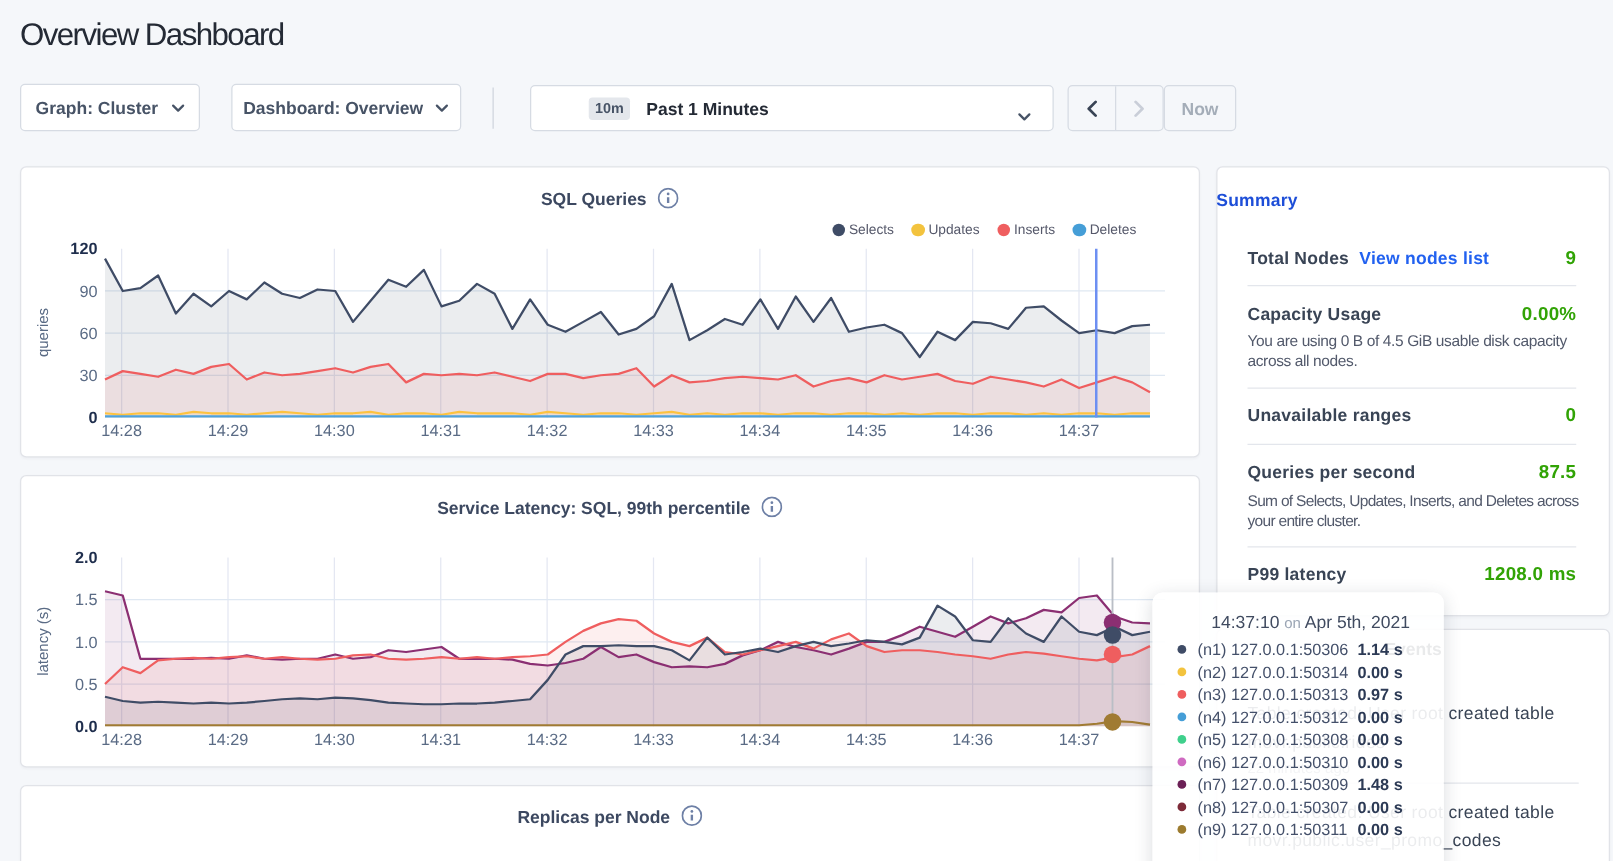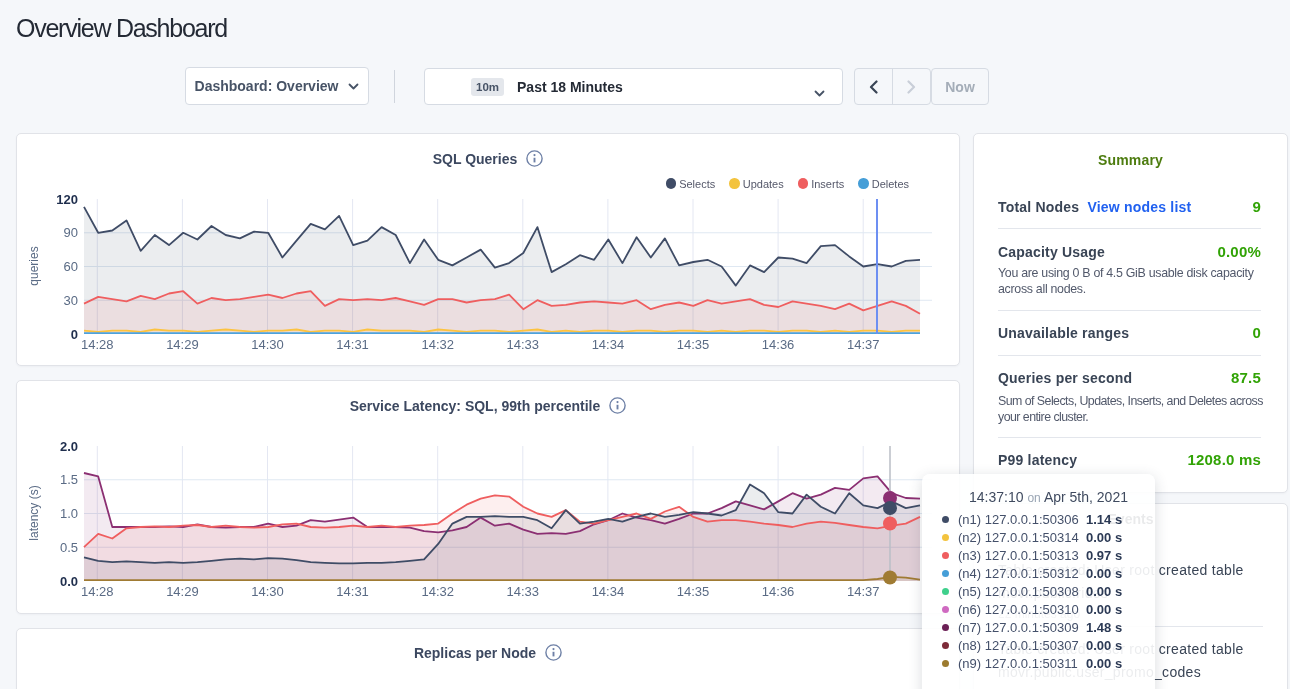--- a/index.html
+++ b/index.html
@@ -7,21 +7,21 @@
 .abs { position:absolute; }
 h1 { position:absolute; left:16px; top:14px; font-size:25px; font-weight:400; color:#242a35; letter-spacing:-1.25px; }
 .btn { position:absolute; background:#fff; border:1px solid #d6dbe3; border-radius:4px; height:38px;
   display:flex; align-items:center; justify-content:center; gap:10px;
   font-size:14px; font-weight:700; color:#475366; }
 .card { position:absolute; background:#fff; border:1px solid #e1e3e8; border-radius:5px; box-shadow:0 1px 2px rgba(40,50,70,0.04); }
 .ctitle { position:absolute; left:0; width:100%; display:flex; align-items:center; justify-content:center; gap:9px;
   font-size:14px; font-weight:700; color:#3c4860; }
 .plot { position:absolute; left:0; top:0; }
 .legend { position:absolute; display:flex; gap:14px; font-size:11px; color:#55586a; align-items:center; }
-.li { display:flex; align-items:flex-start; gap:3px; }
+.li { display:flex; align-items:center; gap:3px; }
 .ldot { width:10.5px; height:10.5px; border-radius:50%; display:inline-block; }
 .srow { position:absolute; left:25px; right:27px; display:flex; justify-content:space-between; align-items:baseline; }
 .slabel { font-size:14px; font-weight:700; color:#394455; letter-spacing:0.2px; }
 .sval { font-size:15px; font-weight:700; color:#31a305; letter-spacing:0.2px; }
 .sdesc { position:absolute; left:25px; right:3px; font-size:12.4px; color:#52596b; line-height:15.5px; letter-spacing:-0.3px; }
 .sdiv { position:absolute; left:25px; right:27px; height:1px; background:#e3e6ec; }
 .tooltip { position:absolute; left:922px; top:474px; width:233px; height:230px;
   background:rgba(255,255,255,0.9); border-radius:8px; box-shadow:0 3px 14px rgba(50,60,80,0.18);
   padding:15px 0 0 20px; z-index:50; }
 .tthead { font-size:14px; color:#3f4a5f; margin-bottom:5px;text-align:center; }
@@ -29,28 +29,31 @@
 .ttrow { display:flex; align-items:center; height:18px; font-size:13px; color:#44506a; }
 .ttdot { width:7px; height:7px; border-radius:50%; flex:0 0 auto; margin-right:9px; }
 .ttlabel { width:128px; }
 .ttval { font-weight:700; color:#2c3a55; }
 .ev { font-size:14px; color:#394455; line-height:23px; letter-spacing:0.3px; }
 </style></head>
 <body>
 <div id="page">
   <h1>Overview Dashboard</h1>
 
+  <div class="btn" style="left:16px; top:67px; width:144px;">Graph: Cluster <svg width="11" height="7" viewBox="0 0 11 7">
+        <polyline points="1.5,1.5 5.5,5.5 9.5,1.5" fill="none" stroke="#475366" stroke-width="1.8" stroke-linecap="round" stroke-linejoin="round"></polyline>
+      </svg></div>
   <div class="btn" style="left:185px; top:67px; width:184px;">Dashboard: Overview <svg width="11" height="7" viewBox="0 0 11 7">
         <polyline points="1.5,1.5 5.5,5.5 9.5,1.5" fill="none" stroke="#475366" stroke-width="1.8" stroke-linecap="round" stroke-linejoin="round"></polyline>
       </svg></div>
   <div class="abs" style="left:394px; top:70px; width:1px; height:33px; background:#d0d5dd;"></div>
 
   <div class="btn" style="left:424px; top:68px; width:419px; height:37px; justify-content:flex-start; padding-left:4px;">
     <span style="background:#e4e7ec; border-radius:3px; font-size:11.5px; font-weight:700; color:#475366; padding:3px 5px;margin-left:42px;">10m</span>
-    <span style="margin-left:3px; color:#242a35;">Past 18 Minutes</span>
+    <span style="margin-left:3px; color:#242a35;">Past 1 Minutes</span>
     <span style="position:absolute; right:17px; top:15px;"><svg width="11" height="7" viewBox="0 0 11 7">
           <polyline points="1.5,1.5 5.5,5.5 9.5,1.5" fill="none" stroke="#475366" stroke-width="1.8" stroke-linecap="round" stroke-linejoin="round"></polyline>
         </svg></span>
   </div>
 
   <div class="abs" style="left:854px; top:68px; width:77px; height:37px; border:1px solid #d6dbe3; border-radius:4px; display:flex;">
     <div style="flex:1; display:flex; align-items:center; justify-content:center; border-right:1px solid #d6dbe3;">
       <svg width="9" height="14" viewBox="0 0 9 14">
           <polyline points="7.5,1.5 2,7 7.5,12.5" fill="none" stroke="#394455" stroke-width="2.2" stroke-linecap="round" stroke-linejoin="round"></polyline>
         </svg>
@@ -174,21 +177,21 @@
   <div class="abs" style="left:16px; top:628px; width:944px; height:61px;">
     <div class="ctitle" style="top:16px;">Replicas per Node <svg width="17" height="17" viewBox="0 0 17 17">
           <circle cx="8.5" cy="8.5" r="7.6" fill="none" stroke="#6e80a6" stroke-width="1.4"></circle>
           <line x1="8.5" y1="7.8" x2="8.5" y2="12.4" stroke="#6e80a6" stroke-width="1.9"></line>
           <circle cx="8.5" cy="5.1" r="1.1" fill="#6e80a6"></circle>
         </svg></div>
   </div>
 
   <div class="card" style="left:973px; top:133px; width:315px; height:360px;"></div>
   <div class="abs" style="left:973px; top:133px; width:315px; height:360px;">
-    <div style="position:absolute; top:19px; width:100%; text-align:center; font-size:14px; font-weight:700; color:#4d7c0f; letter-spacing:0.2px;">Summary</div>
+    <div style="position:absolute; top:19px; width:100%; text-align:left; font-size:14px; font-weight:700; color:#1d4ed8; letter-spacing:0.2px;">Summary</div>
     <div class="srow" style="top:65px;gap:13px;">
       <span class="slabel">Total Nodes&nbsp;&nbsp;<a style="color:#2161f0;">View nodes list</a></span>
         <span class="sval">9</span>
     </div>
     <div class="sdiv" style="top:95px;"></div>
     <div class="srow" style="top:110px;">
         <span class="slabel">Capacity Usage</span>
         <span class="sval">0.00%</span>
       </div>
     <div class="sdesc" style="top:133px;">You are using 0 B of 4.5 GiB usable disk capacity<br>across all nodes.</div>

